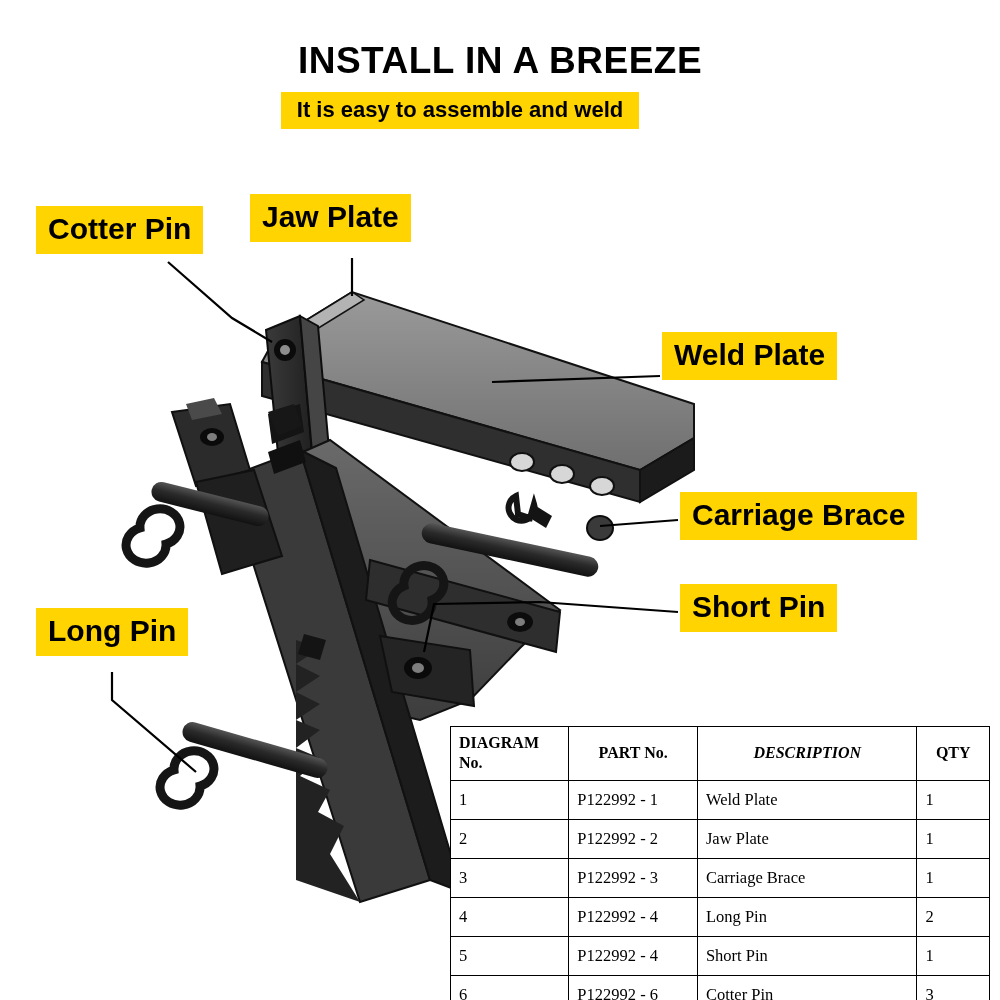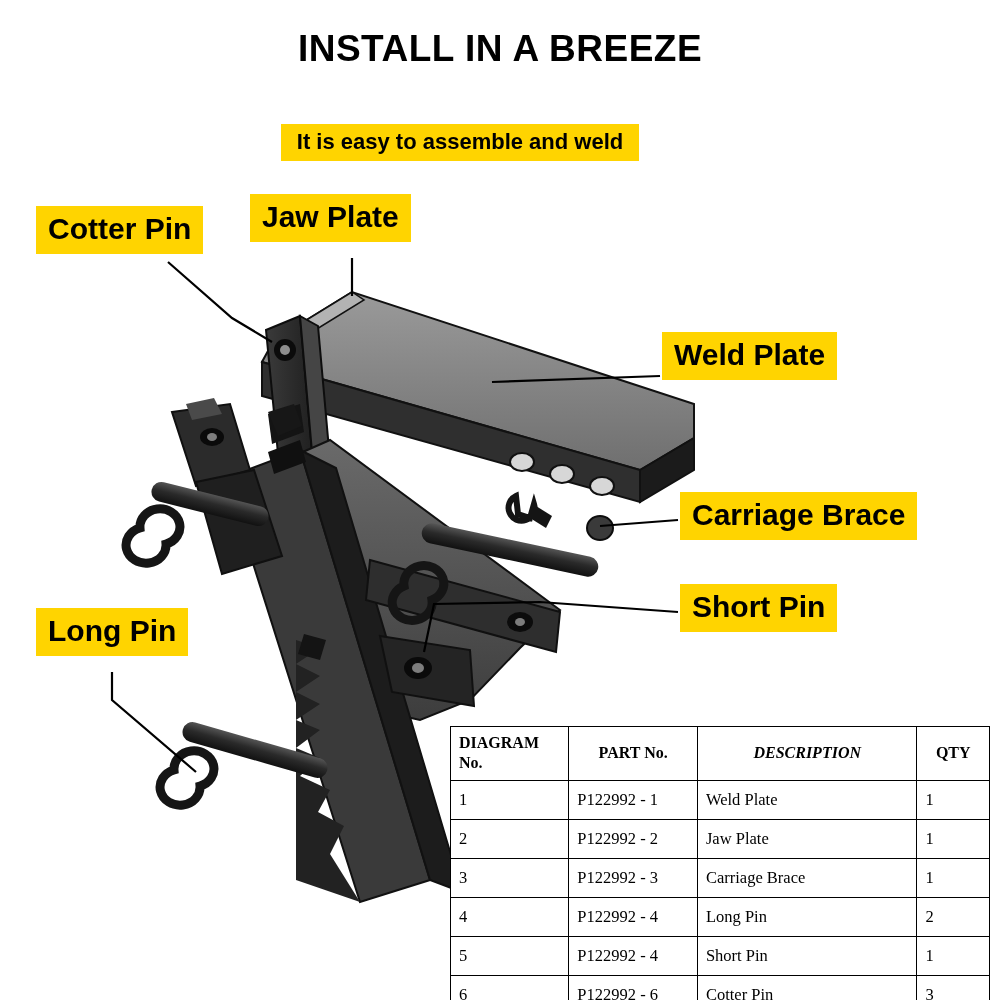--- a/index.html
+++ b/index.html
@@ -17,37 +17,36 @@
   #page {
     position: relative;
     width: 1000px;
     height: 1000px;
     background: #ffffff;
   }
 
   
   .headline {
     position: absolute;
-    top: 28px;
+    top: 40px;
     left: 0;
     width: 1000px;
     text-align: center;
     font-size: 37px;
     font-weight: bold;
     letter-spacing: 0.5px;
     color: #000;
     font-family: "Liberation Sans", sans-serif;
   }
   .subline-wrap {
     position: absolute;
     top: 92px;
     left: 0;
     width: 920px;
     text-align: center;
-    margin-top: 32px;
   }
   .subline {
     display: inline-block;
     background: #ffd400;
     color: #000;
     font-size: 22px;
     font-weight: bold;
     padding: 7px 16px 8px 16px;
     line-height: 1;
   }

